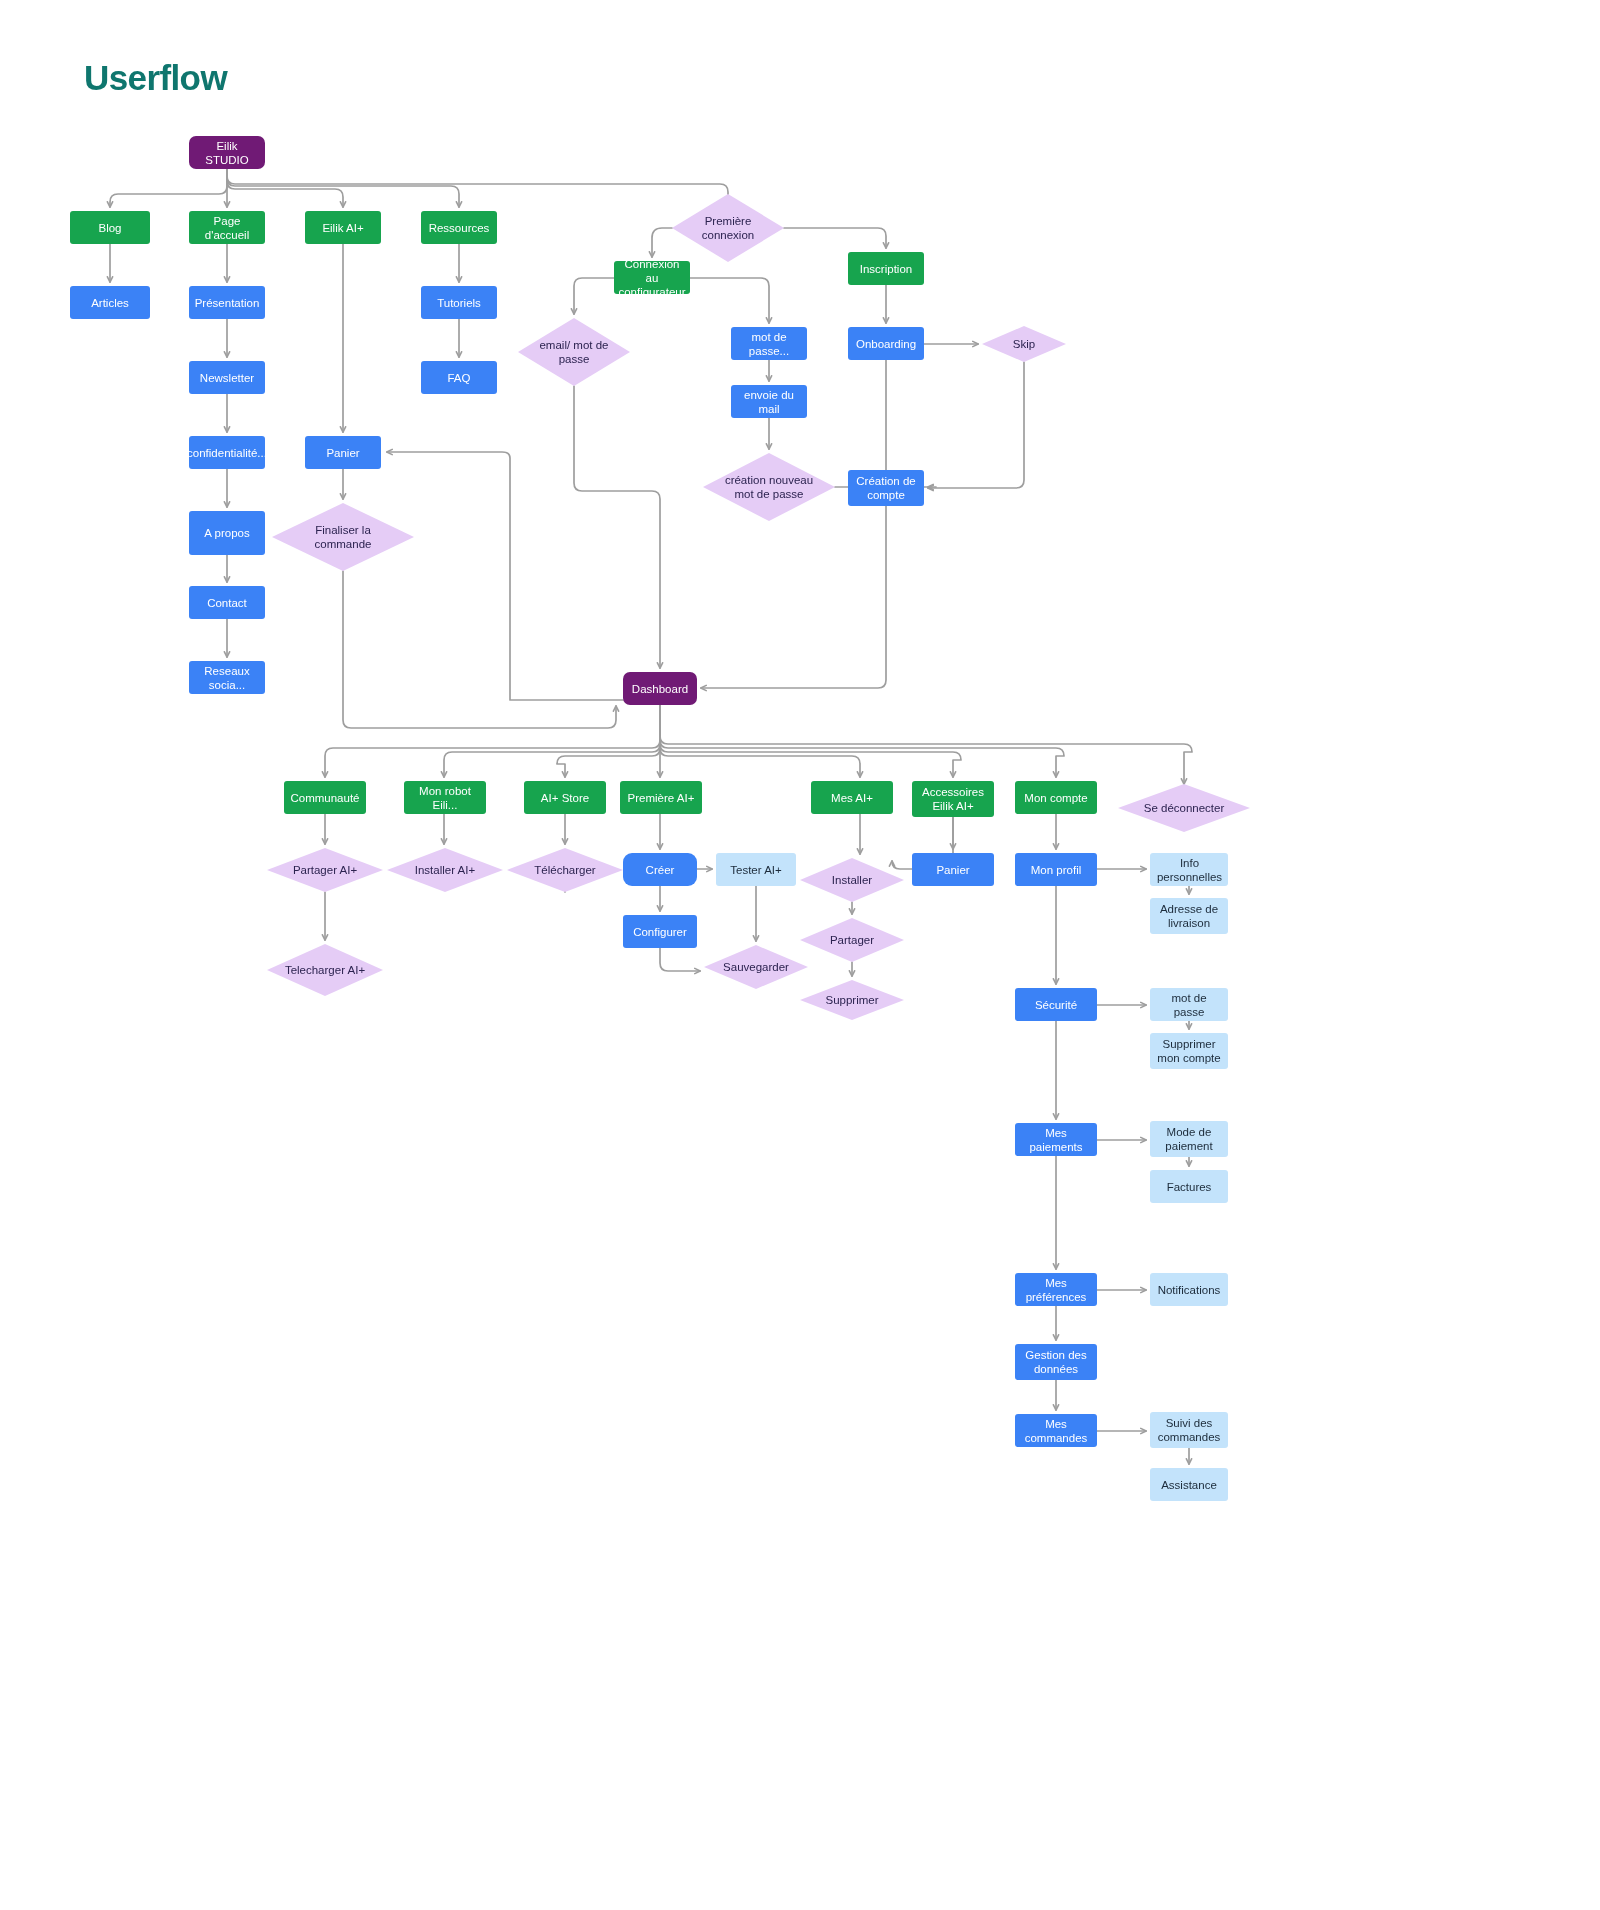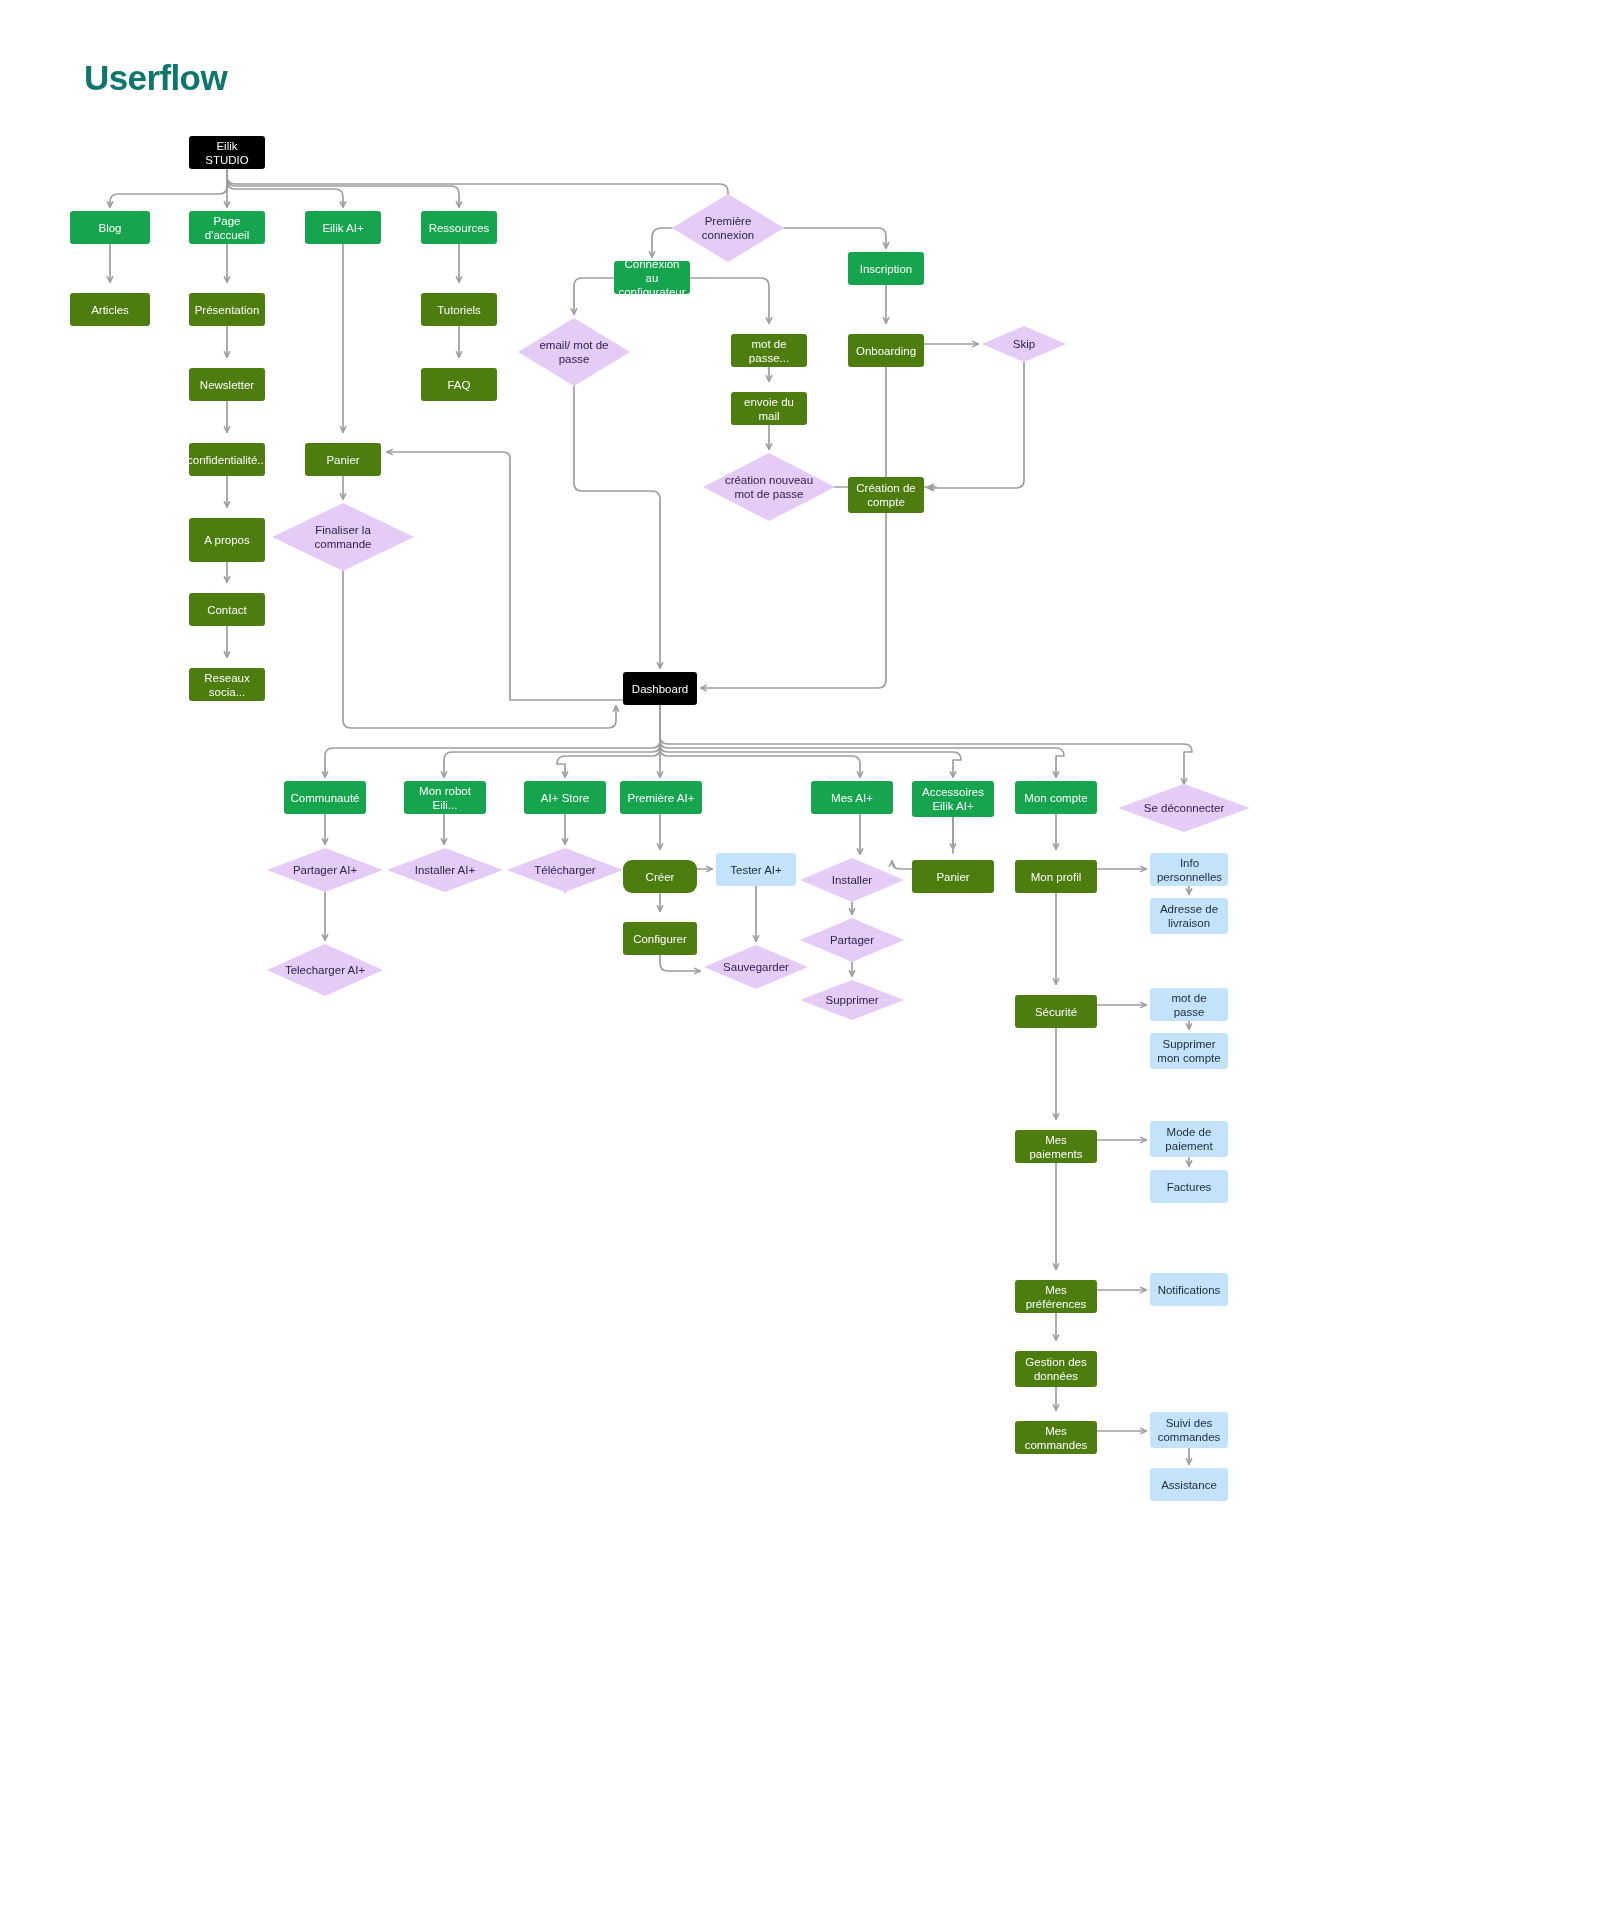--- a/index.html
+++ b/index.html
@@ -36,23 +36,23 @@
     display:flex;
     align-items:center;
     justify-content:center;
     text-align:center;
     font-size:11.5px;
     line-height:14px;
     border-radius:3px;
     padding:2px 5px;
     overflow:hidden;
   }
-  .n-red   { background:#000000; color:#ffffff; }
+  .n-red   { background:#701a75; color:#ffffff;border-radius:7px; }
   .n-green { background:#17a44e; color:#ffffff; }
-  .n-blue  { background:#4d7c0f; color:#ffffff;margin-top:7px; }
+  .n-blue  { background:#3b82f6; color:#ffffff; }
   .n-lblue { background:#c3e3fb; color:#1c2b3a; }
   .diamond{
     position:absolute;
     display:flex;
     align-items:center;
     justify-content:center;
     text-align:center;
     font-size:11.5px;
     line-height:14px;
     color:#2c2350;

